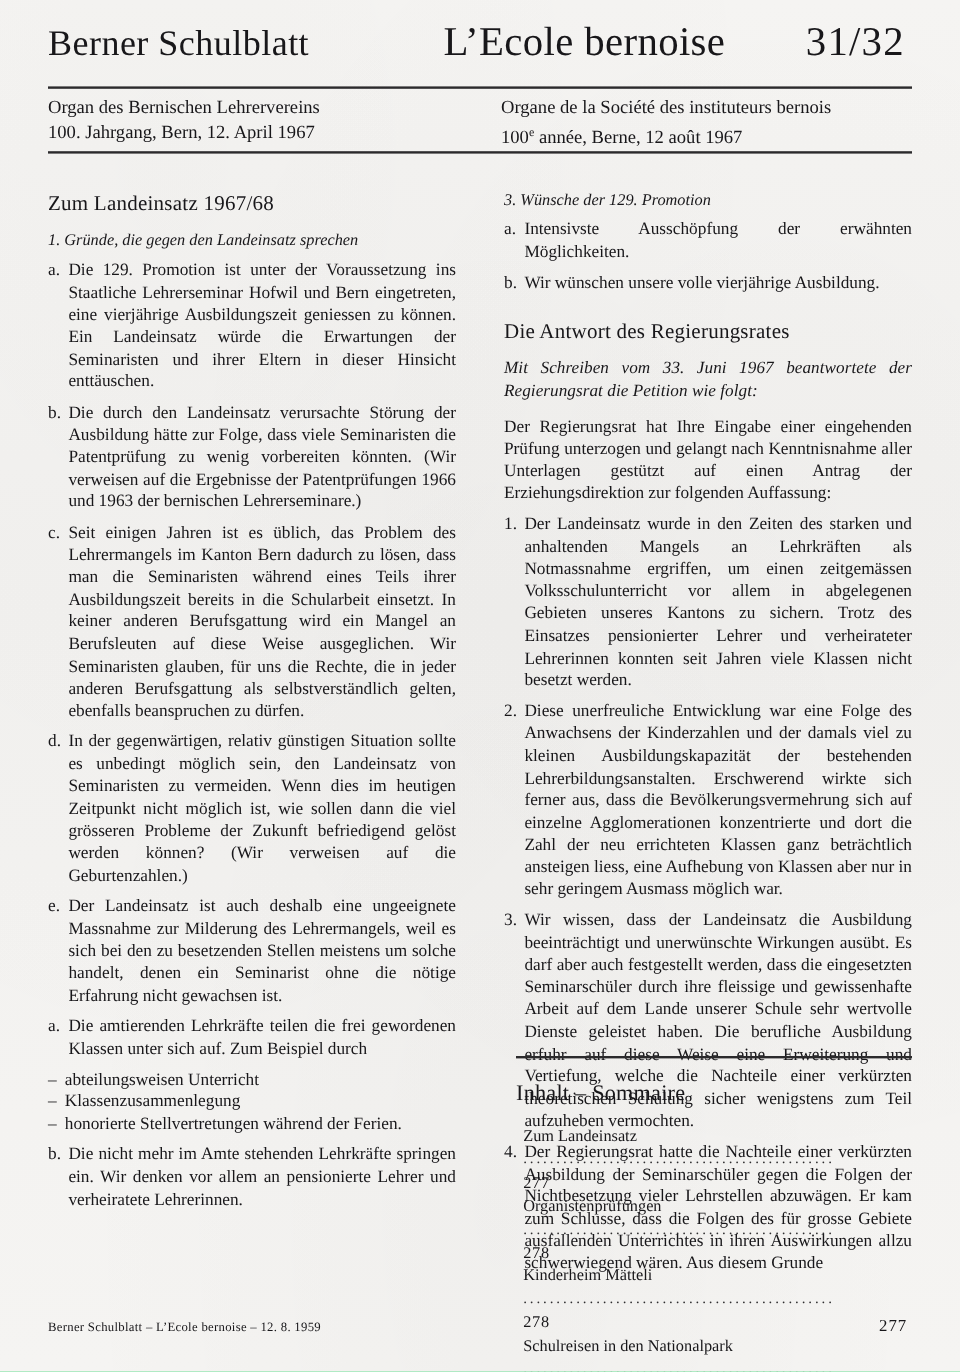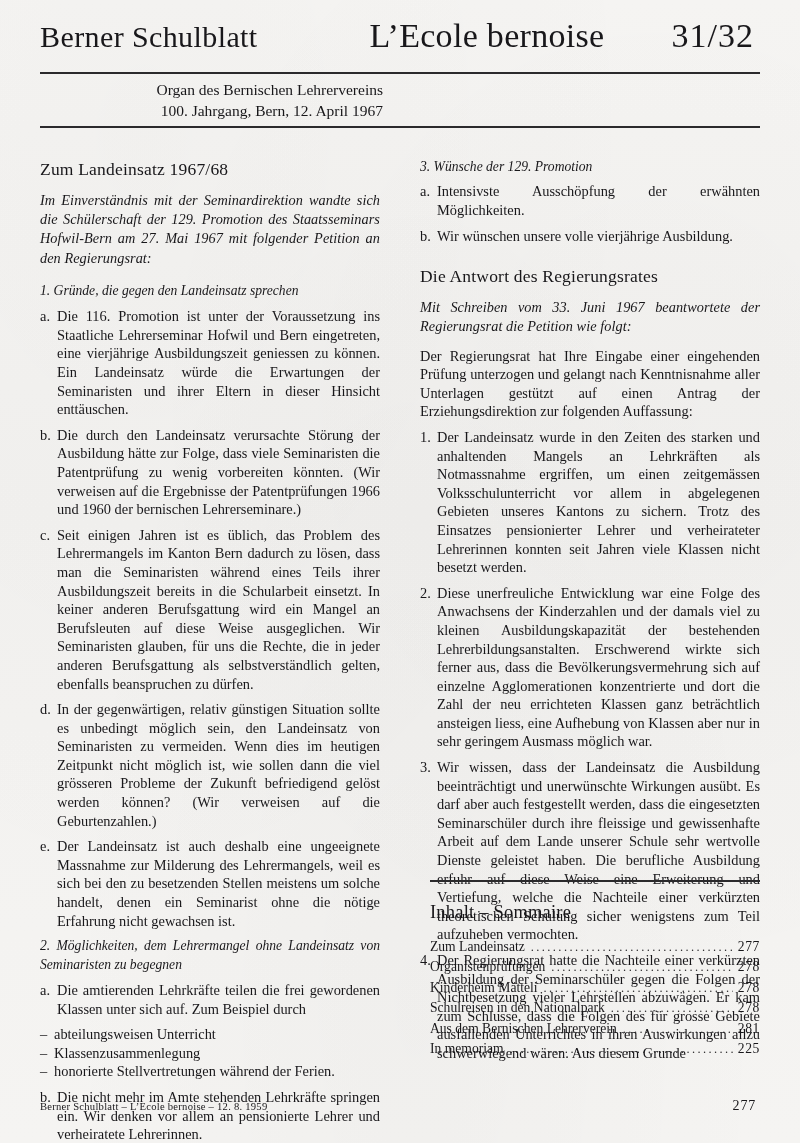--- a/index.html
+++ b/index.html
@@ -70,25 +70,24 @@
     height: 0;
     border-top: 2px solid #2b2a2c;
     z-index: 1;
   }
   .rule-top { top: 72px; }
   .rule-bottom { top: 126px; }
 
   .subhead {
     position: absolute;
     top: 79px;
-    left: 28px;
-    right: 40px;
-    display: flex;
-    z-index: 1;
-    text-align: right;
+    left: 40px;
+    right: 40px;
+    display: flex;
+    z-index: 1;
   }
   .subhead-col { width: 355px; }
   .subhead-col.right { margin-left: 35px; }
   .subhead-line {
     font-size: 15.5px;
     line-height: 21px;
     white-space: nowrap;
   }
   .subhead-line sup { font-size: 10px; vertical-align: super; }
 
@@ -186,20 +185,21 @@
     font-weight: normal;
     margin: 0 0 14px 0;
     letter-spacing: 0.2px;
   }
   .toc-row {
     display: flex;
     align-items: baseline;
     font-size: 13.6px;
     line-height: 19.4px;
     white-space: nowrap;
+    flex-direction: column;
   }
   .toc-label { flex: 0 0 auto; }
   .toc-dots {
     flex: 1 1 auto;
     overflow: hidden;
     margin: 0 5px 0 6px;
     letter-spacing: 2.4px;
     color: #2e2d2f;
     font-size: 12.5px;
   }
@@ -238,60 +238,62 @@
     <div class="mast-issue">31/32</div>
   </div>
 
   <div class="rule rule-top"></div>
 
   <div class="subhead ink">
     <div class="subhead-col">
       <div class="subhead-line">Organ des Bernischen Lehrervereins</div>
       <div class="subhead-line">100. Jahrgang, Bern, 12. April 1967</div>
     </div>
+    <div class="subhead-col right">
+      <div class="subhead-line">Organe de la Société des instituteurs bernois</div>
+      <div class="subhead-line"><span>100</span><sup>e</sup><span> année, Berne, 12 août 1967</span></div>
+    </div>
   </div>
 
   <div class="rule rule-bottom"></div>
 
   <div class="columns ink">
 
     <div class="col left">
 
       <h2 class="section-title">Zum Landeinsatz 1967/68</h2>
 
-      <p class="lead">Im Einverständnis mit der Seminardirektion wandte sich die Schülerschaft der 129. Promotion des Staatsseminars Hofwil-Bern am 27. Mai 1967 mit folgender Petition an den Regierungsrat:</p>
 
       <p class="numhead">1. Gründe, die gegen den Landeinsatz sprechen</p>
 
       <div class="item">
         <span class="marker">a.</span>
-        <span class="body">Die 116. Promotion ist unter der Voraussetzung ins Staatliche Lehrerseminar Hofwil und Bern eingetreten, eine vierjährige Ausbildungszeit geniessen zu können. Ein Landeinsatz würde die Erwartungen der Seminaristen und ihrer Eltern in dieser Hinsicht enttäuschen.</span>
+        <span class="body">Die 129. Promotion ist unter der Voraussetzung ins Staatliche Lehrerseminar Hofwil und Bern eingetreten, eine vierjährige Ausbildungszeit geniessen zu können. Ein Landeinsatz würde die Erwartungen der Seminaristen und ihrer Eltern in dieser Hinsicht enttäuschen.</span>
       </div>
 
       <div class="item">
         <span class="marker">b.</span>
-        <span class="body">Die durch den Landeinsatz verursachte Störung der Ausbildung hätte zur Folge, dass viele Seminaristen die Patentprüfung zu wenig vorbereiten könnten. (Wir verweisen auf die Ergebnisse der Patentprüfungen 1966 und 1960 der bernischen Lehrerseminare.)</span>
+        <span class="body">Die durch den Landeinsatz verursachte Störung der Ausbildung hätte zur Folge, dass viele Seminaristen die Patentprüfung zu wenig vorbereiten könnten. (Wir verweisen auf die Ergebnisse der Patentprüfungen 1966 und 1963 der bernischen Lehrerseminare.)</span>
       </div>
 
       <div class="item">
         <span class="marker">c.</span>
         <span class="body">Seit einigen Jahren ist es üblich, das Problem des Lehrermangels im Kanton Bern dadurch zu lösen, dass man die Seminaristen während eines Teils ihrer Ausbildungszeit bereits in die Schularbeit einsetzt. In keiner anderen Berufsgattung wird ein Mangel an Berufsleuten auf diese Weise ausgeglichen. Wir Seminaristen glauben, für uns die Rechte, die in jeder anderen Berufsgattung als selbstverständlich gelten, ebenfalls beanspruchen zu dürfen.</span>
       </div>
 
       <div class="item">
         <span class="marker">d.</span>
         <span class="body">In der gegenwärtigen, relativ günstigen Situation sollte es unbedingt möglich sein, den Landeinsatz von Seminaristen zu vermeiden. Wenn dies im heutigen Zeitpunkt nicht möglich ist, wie sollen dann die viel grösseren Probleme der Zukunft befriedigend gelöst werden können? (Wir verweisen auf die Geburtenzahlen.)</span>
       </div>
 
       <div class="item">
         <span class="marker">e.</span>
         <span class="body">Der Landeinsatz ist auch deshalb eine ungeeignete Massnahme zur Milderung des Lehrermangels, weil es sich bei den zu besetzenden Stellen meistens um solche handelt, denen ein Seminarist ohne die nötige Erfahrung nicht gewachsen ist.</span>
       </div>
 
-      <p class="numhead tight">2. Möglichkeiten, dem Lehrermangel ohne Landeinsatz von Seminaristen zu begegnen</p>
 
       <div class="item">
         <span class="marker">a.</span>
         <span class="body">Die amtierenden Lehrkräfte teilen die frei gewordenen Klassen unter sich auf. Zum Beispiel durch</span>
       </div>
 
       <ul class="dashlist" id="dash-list">
           <li><span class="dash">–</span><span>abteilungsweisen Unterricht</span></li>
           <li><span class="dash">–</span><span>Klassenzusammenlegung</span></li>
           <li><span class="dash">–</span><span>honorierte Stellvertretungen während der Ferien.</span></li>

